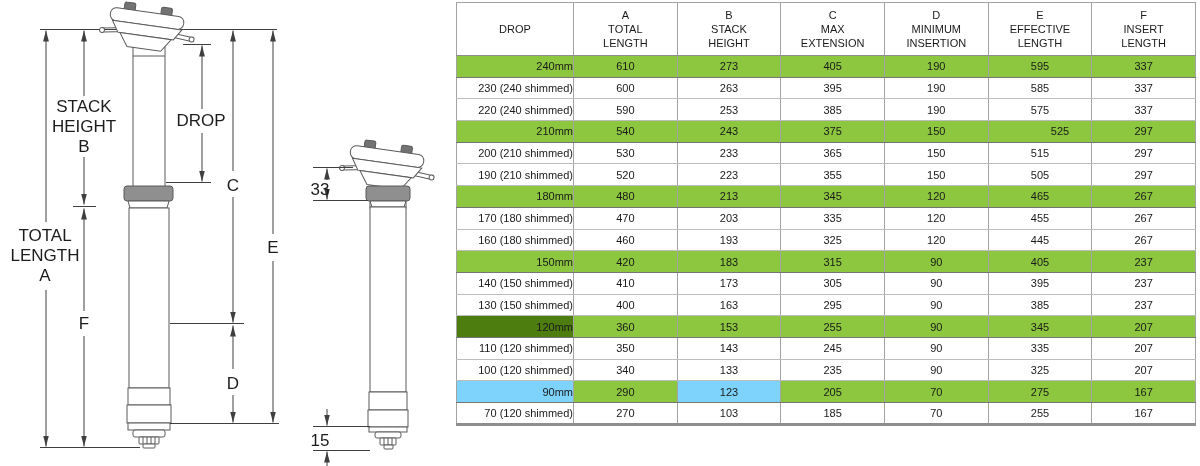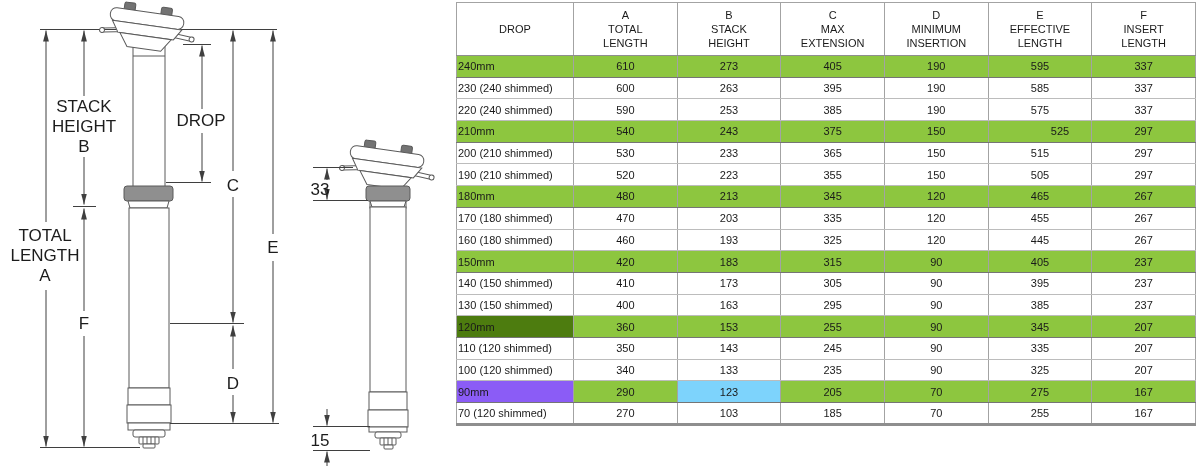--- a/index.html
+++ b/index.html
@@ -22,21 +22,21 @@
   .spec-table th, .spec-table td {
     border:1px solid #a3a3a3; padding:0;
     font-weight:400; text-align:center; vertical-align:middle;
   }
   .spec-table thead th {
     height:52px; white-space:pre-line; line-height:1.28;
     background:#fff; border-bottom-color:#8e8e8e;
   }
   .spec-table tbody tr { height:21.7px; }
   .spec-table tbody td { border-top-color:#bcbcbc; border-bottom-color:#bcbcbc; }
-  .spec-table td.drop-col { text-align:left; padding-left:1px; }
+  .spec-table td.drop-col { text-align:right; padding-left:1px; }
   .spec-table tr.hl td {
     border-top:1px solid #757575; border-bottom:1px solid #757575;
   }
 </style>
 </head>
 <body>
 
 <div class="stage">
 
   <svg class="diagram" width="455" height="466" viewBox="0 0 455 466">
@@ -354,21 +354,21 @@
         <tr>
           <td class="drop-col">100 (120 shimmed)</td>
           <td>340</td>
           <td>133</td>
           <td>235</td>
           <td>90</td>
           <td>325</td>
           <td>207</td>
         </tr>
         <tr class="hl">
-          <td class="drop-col" style="background: #8b5cf6;">90mm</td>
+          <td class="drop-col" style="background: #7dd3fc;">90mm</td>
           <td style="background: rgb(141, 198, 63);">290</td>
           <td style="background: #7dd3fc;">123</td>
           <td style="background: rgb(141, 198, 63);">205</td>
           <td style="background: rgb(141, 198, 63);">70</td>
           <td style="background: rgb(141, 198, 63);">275</td>
           <td style="background: rgb(141, 198, 63);">167</td>
         </tr>
         <tr>
           <td class="drop-col">70 (120 shimmed)</td>
           <td>270</td>

